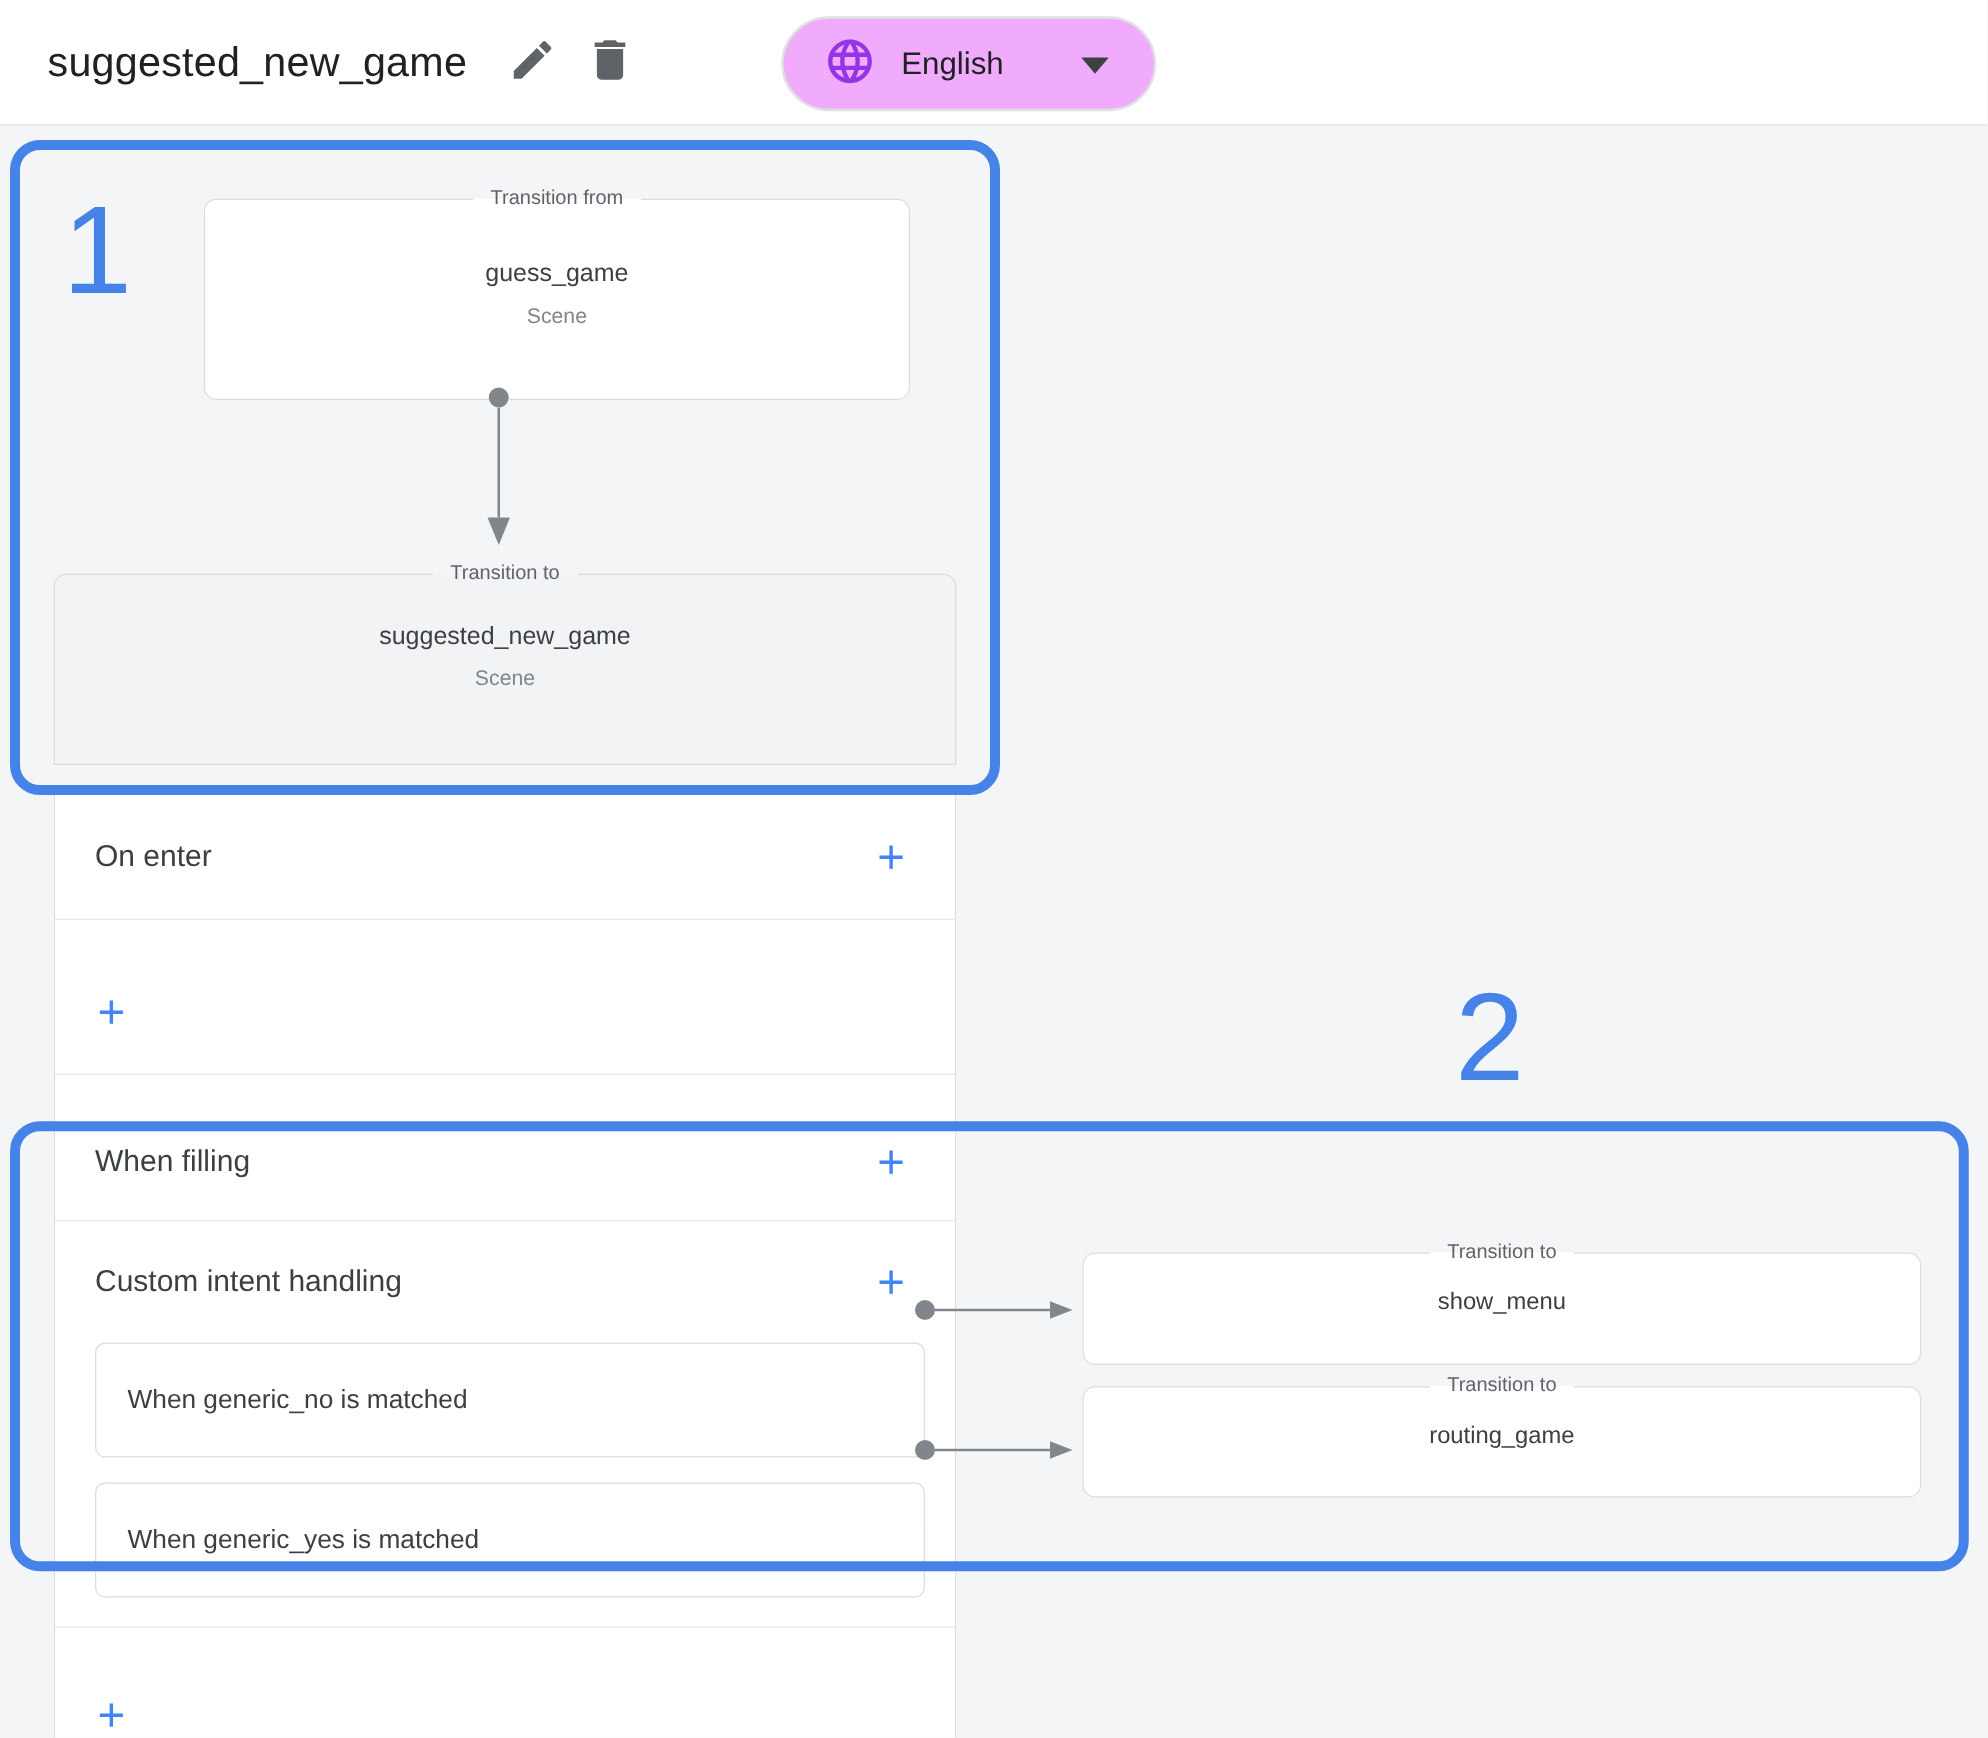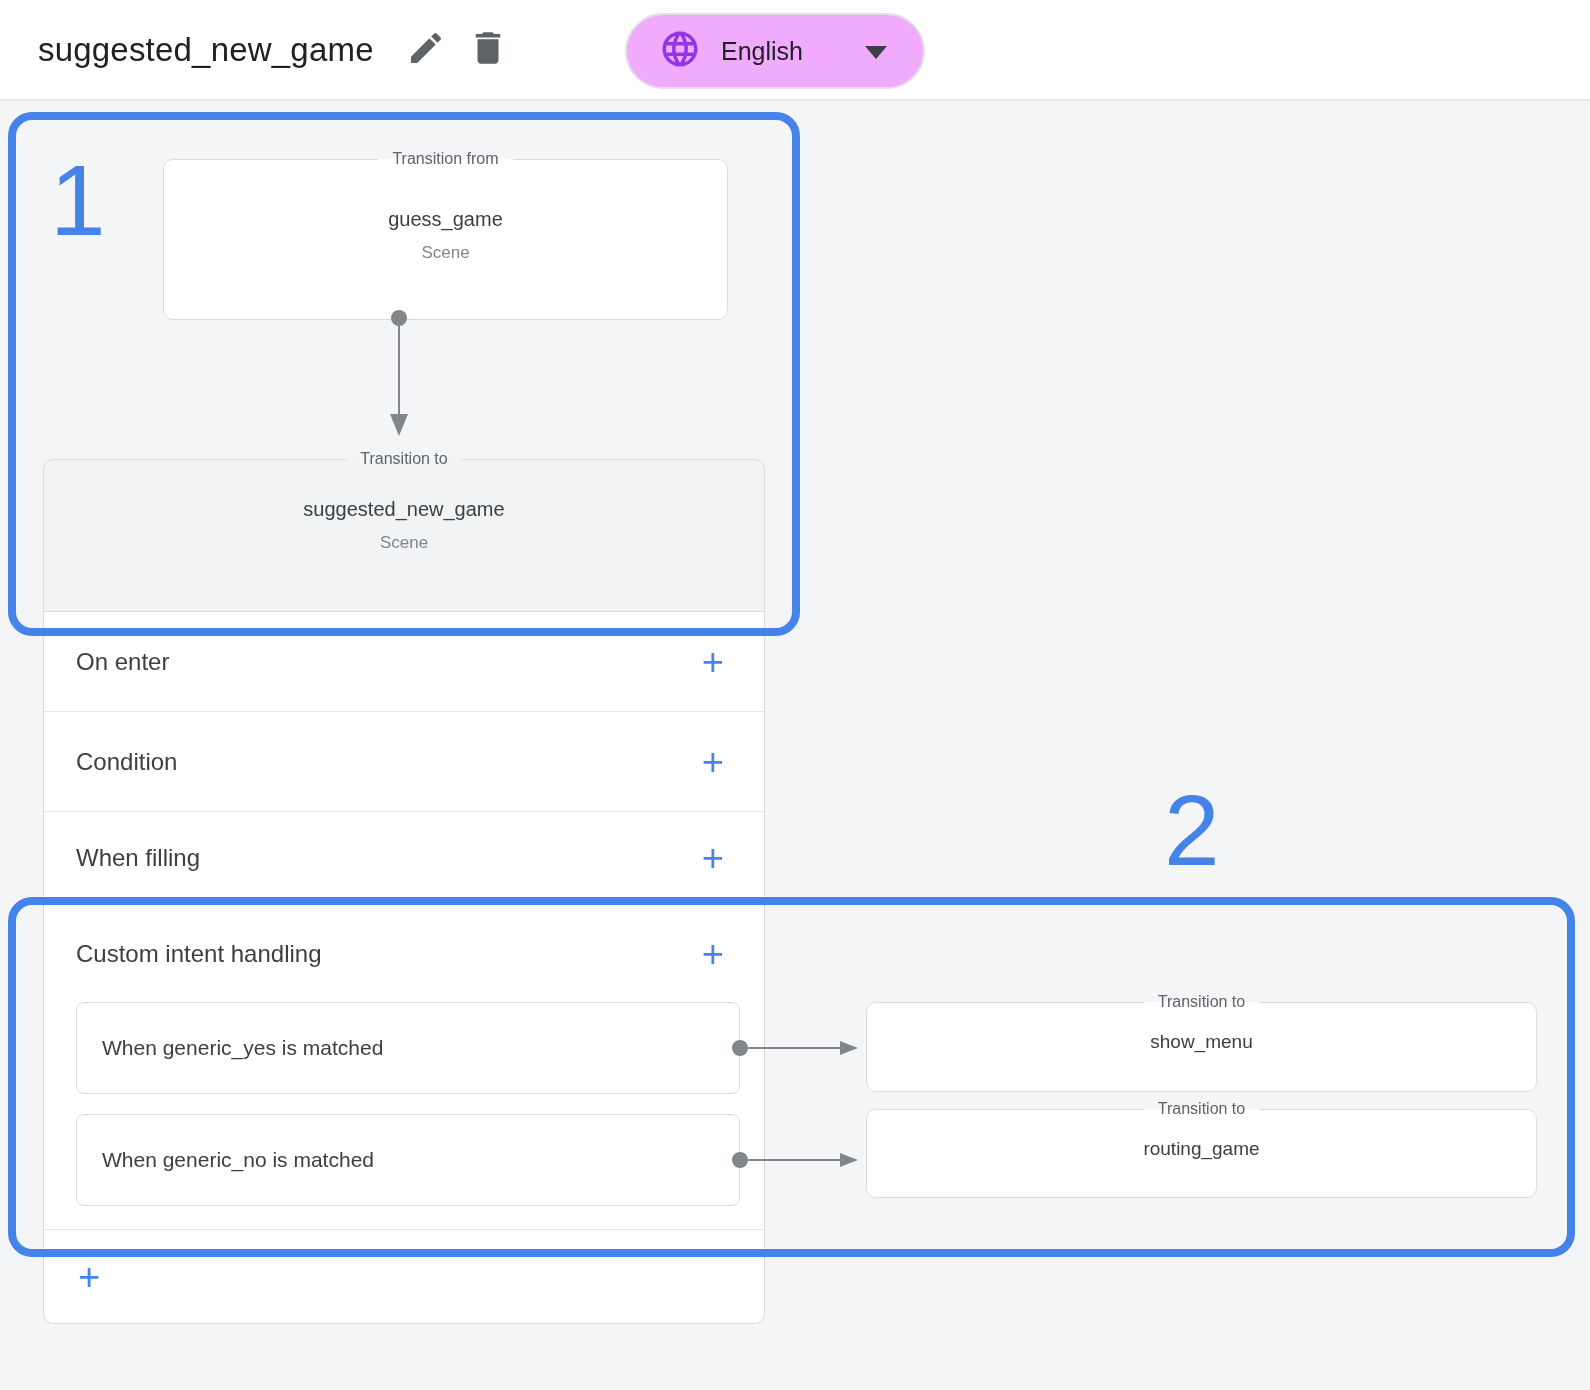--- a/index.html
+++ b/index.html
@@ -81,21 +81,21 @@
   .connector{ position:absolute; z-index:5; }
 
   
   .card{ position:absolute; left:43px; top:450px; width:722px; z-index:1; }
   .card-body{
     border:1.5px solid var(--border); border-top:none;
     border-radius:0 0 10px 10px; background:#fff;
   }
   .section-row{
     height:100px; display:flex; align-items:center;
-    padding:0 38px 0 32px; border-bottom:1.5px solid var(--divider);
+    padding:0 38px 0 32px; border-bottom:1.5px solid var(--divider);margin-top:24px;
   }
   .section-row.slim{ height:93px; }
   .section-row.last{ border-bottom:none; }
   .section-label{ font-size:24px; color:var(--txt-dark); flex:1; }
   .add-btn{
     background:none; border:none; cursor:pointer;
     font-size:38px; font-weight:300; color:var(--add-blue); line-height:1;
     padding:0 2px;
   }
   .custom-block{ border-bottom:1.5px solid var(--divider); padding-bottom:23px; }
@@ -175,39 +175,38 @@
     <div class="scene-type">Scene</div>
   </fieldset>
 
   <div class="card-body">
     <div class="section-row">
       <span class="section-label">On enter</span>
       <button class="add-btn">+</button>
     </div>
 
     <div class="section-row">
-      <span class="section-label">Condition</span>
       <button class="add-btn">+</button>
     </div>
 
     <div class="section-row slim">
       <span class="section-label">When filling</span>
       <button class="add-btn">+</button>
     </div>
 
     <div class="custom-block">
       <div class="custom-header">
         <span class="section-label">Custom intent handling</span>
         <button class="add-btn">+</button>
       </div>
       <div class="intent-row">
-        <span class="intent-label">When generic_yes is matched</span>
+        <span class="intent-label">When generic_no is matched</span>
       </div>
       <div class="intent-row">
-        <span class="intent-label">When generic_no is matched</span>
+        <span class="intent-label">When generic_yes is matched</span>
       </div>
     </div>
 
     <div class="section-row slim last">
       <button class="add-btn">+</button>
     </div>
   </div>
 </div>
 
 <div class="dot" style="left:732px; top:1040px;"></div>

